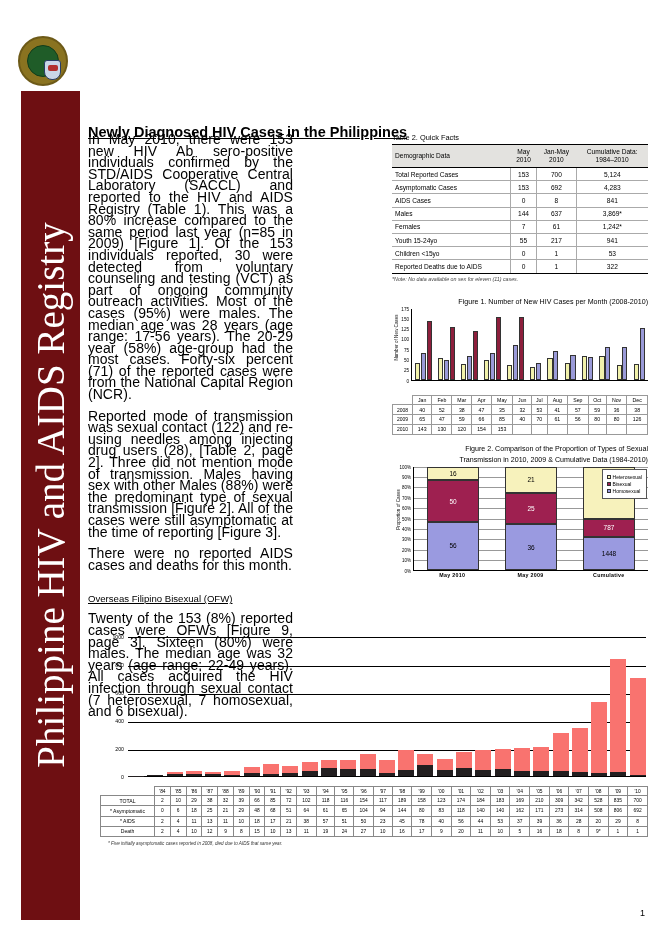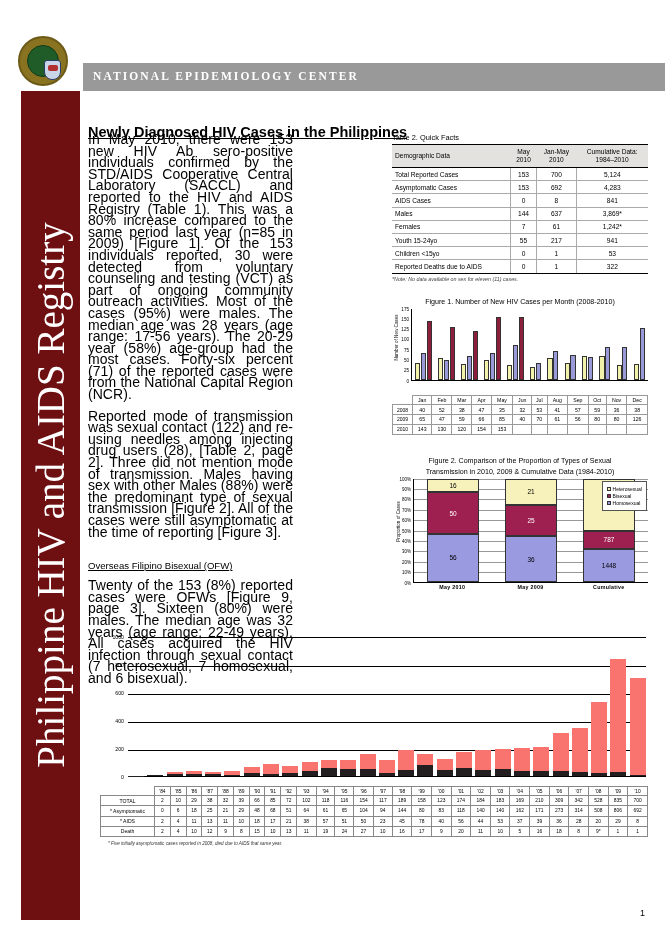--- a/index.html
+++ b/index.html
@@ -111,21 +111,21 @@
     font-weight:normal; text-align:center; line-height:8.4px;
   }
   table.t1 thead th.lbl { text-align:left; }
   table.t1 td.lbl { text-align:left; }
   table.t1 td.num { text-align:center; border-left:.6px solid #aaa; }
   table.t1 tr.last td { border-bottom:1.1px solid #000; }
   .t1note { font-size:5.3px; font-style:italic; color:#444; margin-top:2px; }
 
   
   #fig1 { margin-top:16px; }
-  .fcap { font-size:7.1px; text-align:center; margin-bottom:3px; }
+  .fcap { font-size:7.1px; text-align:right; margin-bottom:3px; }
   .f1wrap { position:relative; width:256px; height:86px; }
   .f1-yaxis {
     position:absolute; left:0; top:0; width:18px; height:72px;
   }
   .f1-yaxis span {
     position:absolute; right:1px; font-size:4.6px; transform:translateY(-50%);
   }
   .f1-plot {
     position:absolute; left:19px; top:0; right:0; height:72px;
     border-left:.7px solid #000; border-bottom:.7px solid #000;
@@ -141,21 +141,21 @@
     font-size:4.6px; transform:rotate(-90deg); text-align:center;
   }
   table.f1t { border-collapse:collapse; width:256px; font-size:5.2px; margin-top:0px;}
   table.f1t td, table.f1t th {
     border:.5px solid #999; text-align:center; padding:1.4px 0; font-weight:normal;
   }
   table.f1t td.yr { width:20px; font-size:5px; }
   table.f1t tr.hdr td { border-top:.5px solid #999; }
 
   
-  #fig2 { margin-top:22px; }
+  #fig2 { margin-top:10px; }
   .f2wrap { position:relative; width:256px; height:122px; }
   .f2-yaxis { position:absolute; left:0; top:0; width:20px; height:104px; }
   .f2-yaxis span { position:absolute; right:1px; font-size:4.5px; transform:translateY(-50%); }
   .f2-plot {
     position:absolute; left:21px; top:0; right:0; height:104px;
     border-left:.7px solid #000; border-bottom:.7px solid #000;
     display:flex; justify-content:space-around; align-items:flex-end;
   }
   .f2grid { position:absolute; left:0; right:0; border-top:.4px solid #999; }
   .f2-col { width:52px; height:100%; display:flex; flex-direction:column; position:relative; z-index:2;}
@@ -206,36 +206,34 @@
 </style>
 </head>
 <body>
 
 <div id="header">
   <div id="seal">
     <div class="inner">
         <div class="shield"></div>
       </div>
   </div>
-  <div id="bar-nec">
-    <div class="t">NATIONAL EPIDEMIOLOGY CENTER</div>
-  </div>
 </div>
 
 <div id="sidebanner">
   <div class="vtxt">Philippine HIV and AIDS Registry</div>
 </div>
 
 <div id="content">
   <div class="page-title">Newly Diagnosed HIV Cases in the Philippines</div>
 </div>
 
 <div id="leftcol">
   <p class="body">In May 2010, there were 153 new HIV Ab sero-positive individuals confirmed by the STD/AIDS Cooperative Central Laboratory (SACCL) and reported to the HIV and AIDS Registry (Table 1). This was a 80% increase compared to the same period last year (n=85 in 2009) [Figure 1]. Of the 153 individuals reported, 30 were detected from voluntary counseling and testing (VCT) as part of ongoing community outreach activities. Most of the cases (95%) were males. The median age was 28 years (age range: 17-56 years). The 20-29 year (58%) age-group had the most cases. Forty-six percent (71) of the reported cases were from the National Capital Region (NCR).</p>
   <p class="body">Reported mode of transmission was sexual contact (122) and re-using needles among injecting drug users (28), [Table 2, page 2]. Three did not mention mode of transmission. Males having sex with other Males (88%) were the predominant type of sexual transmission [Figure 2]. All of the cases were still asymptomatic at the time of reporting [Figure 3].</p>
+  <p class="body">There were no reported AIDS cases and deaths for this month.</p>
   <div class="subhead">Overseas Filipino Bisexual (OFW)</div>
   <p class="body">Twenty of the 153 (8%) reported cases were OFWs [Figure 9, page 3]. Sixteen (80%) were males. The median age was 32 years (age range: 22-49 years). All cases acquired the HIV infection through sexual contact (7 heterosexual, 7 homosexual, and 6 bisexual).</p>
 </div>
 
 <div id="rightcol">
 
   <div class="fig-cap">Table 2. Quick Facts</div>
   <table class="t1">
     <thead>
         <tr id="t1head">

